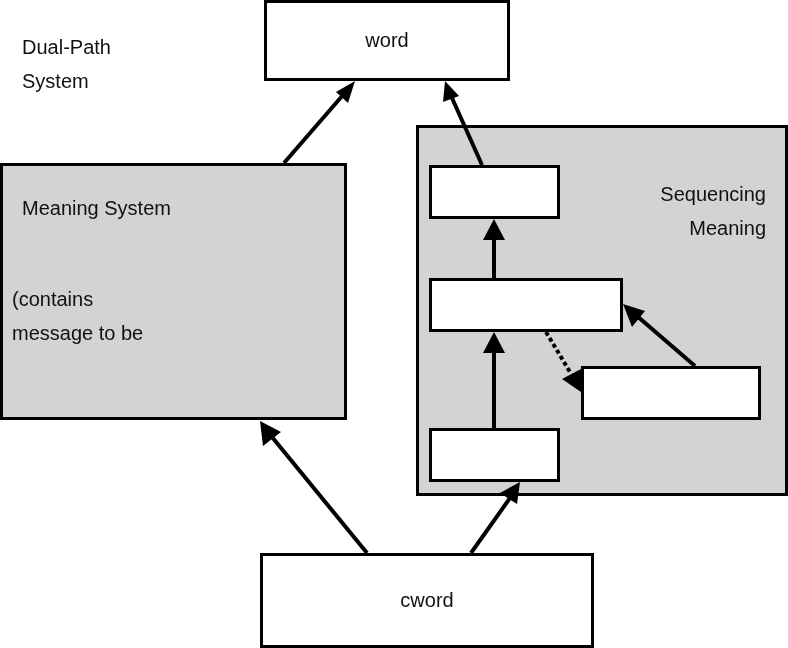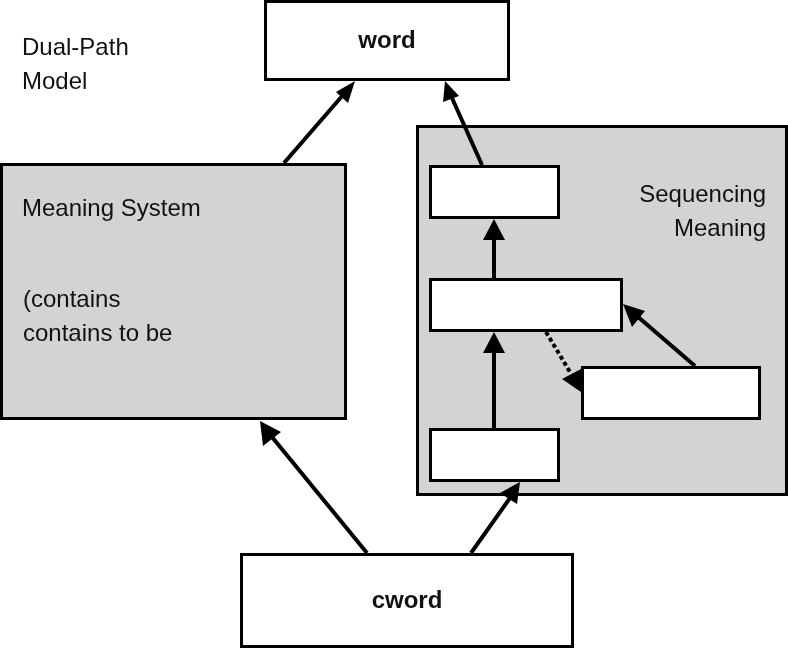--- a/index.html
+++ b/index.html
@@ -1,55 +1,55 @@
 <!DOCTYPE html>
 <html><head>
 <meta charset="utf-8">
 <style>
   html, body { margin: 0; padding: 0; background: #ffffff; }
   body { width: 788px; height: 648px; position: relative; overflow: hidden;
          font-family: "Liberation Sans", sans-serif; color: #111; }
   .box { position: absolute; box-sizing: border-box; border: 3px solid #000; background: #fff; }
   .gray { background: #d2d3d5; }
-  .label { position: absolute; font-size: 24px; line-height: 34px; }
+  .label { position: absolute; font-size: 20px; line-height: 34px; }
   svg { position: absolute; left: 0; top: 0; }
 </style>
 </head>
 <body>
 
 <div class="label" style="left:22px; top:30px;">
   <div>Dual-Path</div>
-  <div>Model</div>
+  <div>System</div>
 </div>
 
-<div class="box" style="left:264px; top:0px; width:246px; height:81px;font-weight:bold;">
+<div class="box" style="left:264px; top:0px; width:246px; height:81px;">
   <div class="label" style="left:0; right:0; top:20px; text-align:center;">word</div>
 </div>
 
 <div class="box gray" style="left:0px; top:163px; width:347px; height:257px;">
   <div class="label" style="left:19px; top:25px;">Meaning System</div>
-  <div class="label" style="left:20px; top:116px;">
+  <div class="label" style="left:9px; top:116px;">
     <div>(contains</div>
-    <div>contains to be</div>
+    <div>message to be</div>
   </div>
 </div>
 
 <div class="box gray" style="left:416px; top:125px; width:372px; height:371px;">
   <div class="label" style="right:19px; top:49px; text-align:right;">
     <div>Sequencing</div>
     <div>Meaning</div>
   </div>
 </div>
 
 <div class="box" style="left:429px; top:165px; width:131px; height:54px;"></div>
 <div class="box" style="left:429px; top:278px; width:194px; height:54px;"></div>
 <div class="box" style="left:581px; top:366px; width:180px; height:54px;"></div>
 <div class="box" style="left:429px; top:428px; width:131px; height:54px;"></div>
 
-<div class="box" style="left:240px; top:553px; width:334px; height:95px;font-weight:bold;">
+<div class="box" style="left:260px; top:553px; width:334px; height:95px;">
   <div class="label" style="left:0; right:0; top:27px; text-align:center;">cword</div>
 </div>
 
 <svg width="788" height="648">
   <defs>
     <marker id="ah" markerWidth="10" markerHeight="10" refX="9" refY="5" orient="auto" markerUnits="userSpaceOnUse" viewBox="0 0 10 10">
       <path d="M0,0 L10,5 L0,10 z" fill="#000"></path>
     </marker>
   </defs>
   <g stroke="#000" stroke-width="4" fill="none">

